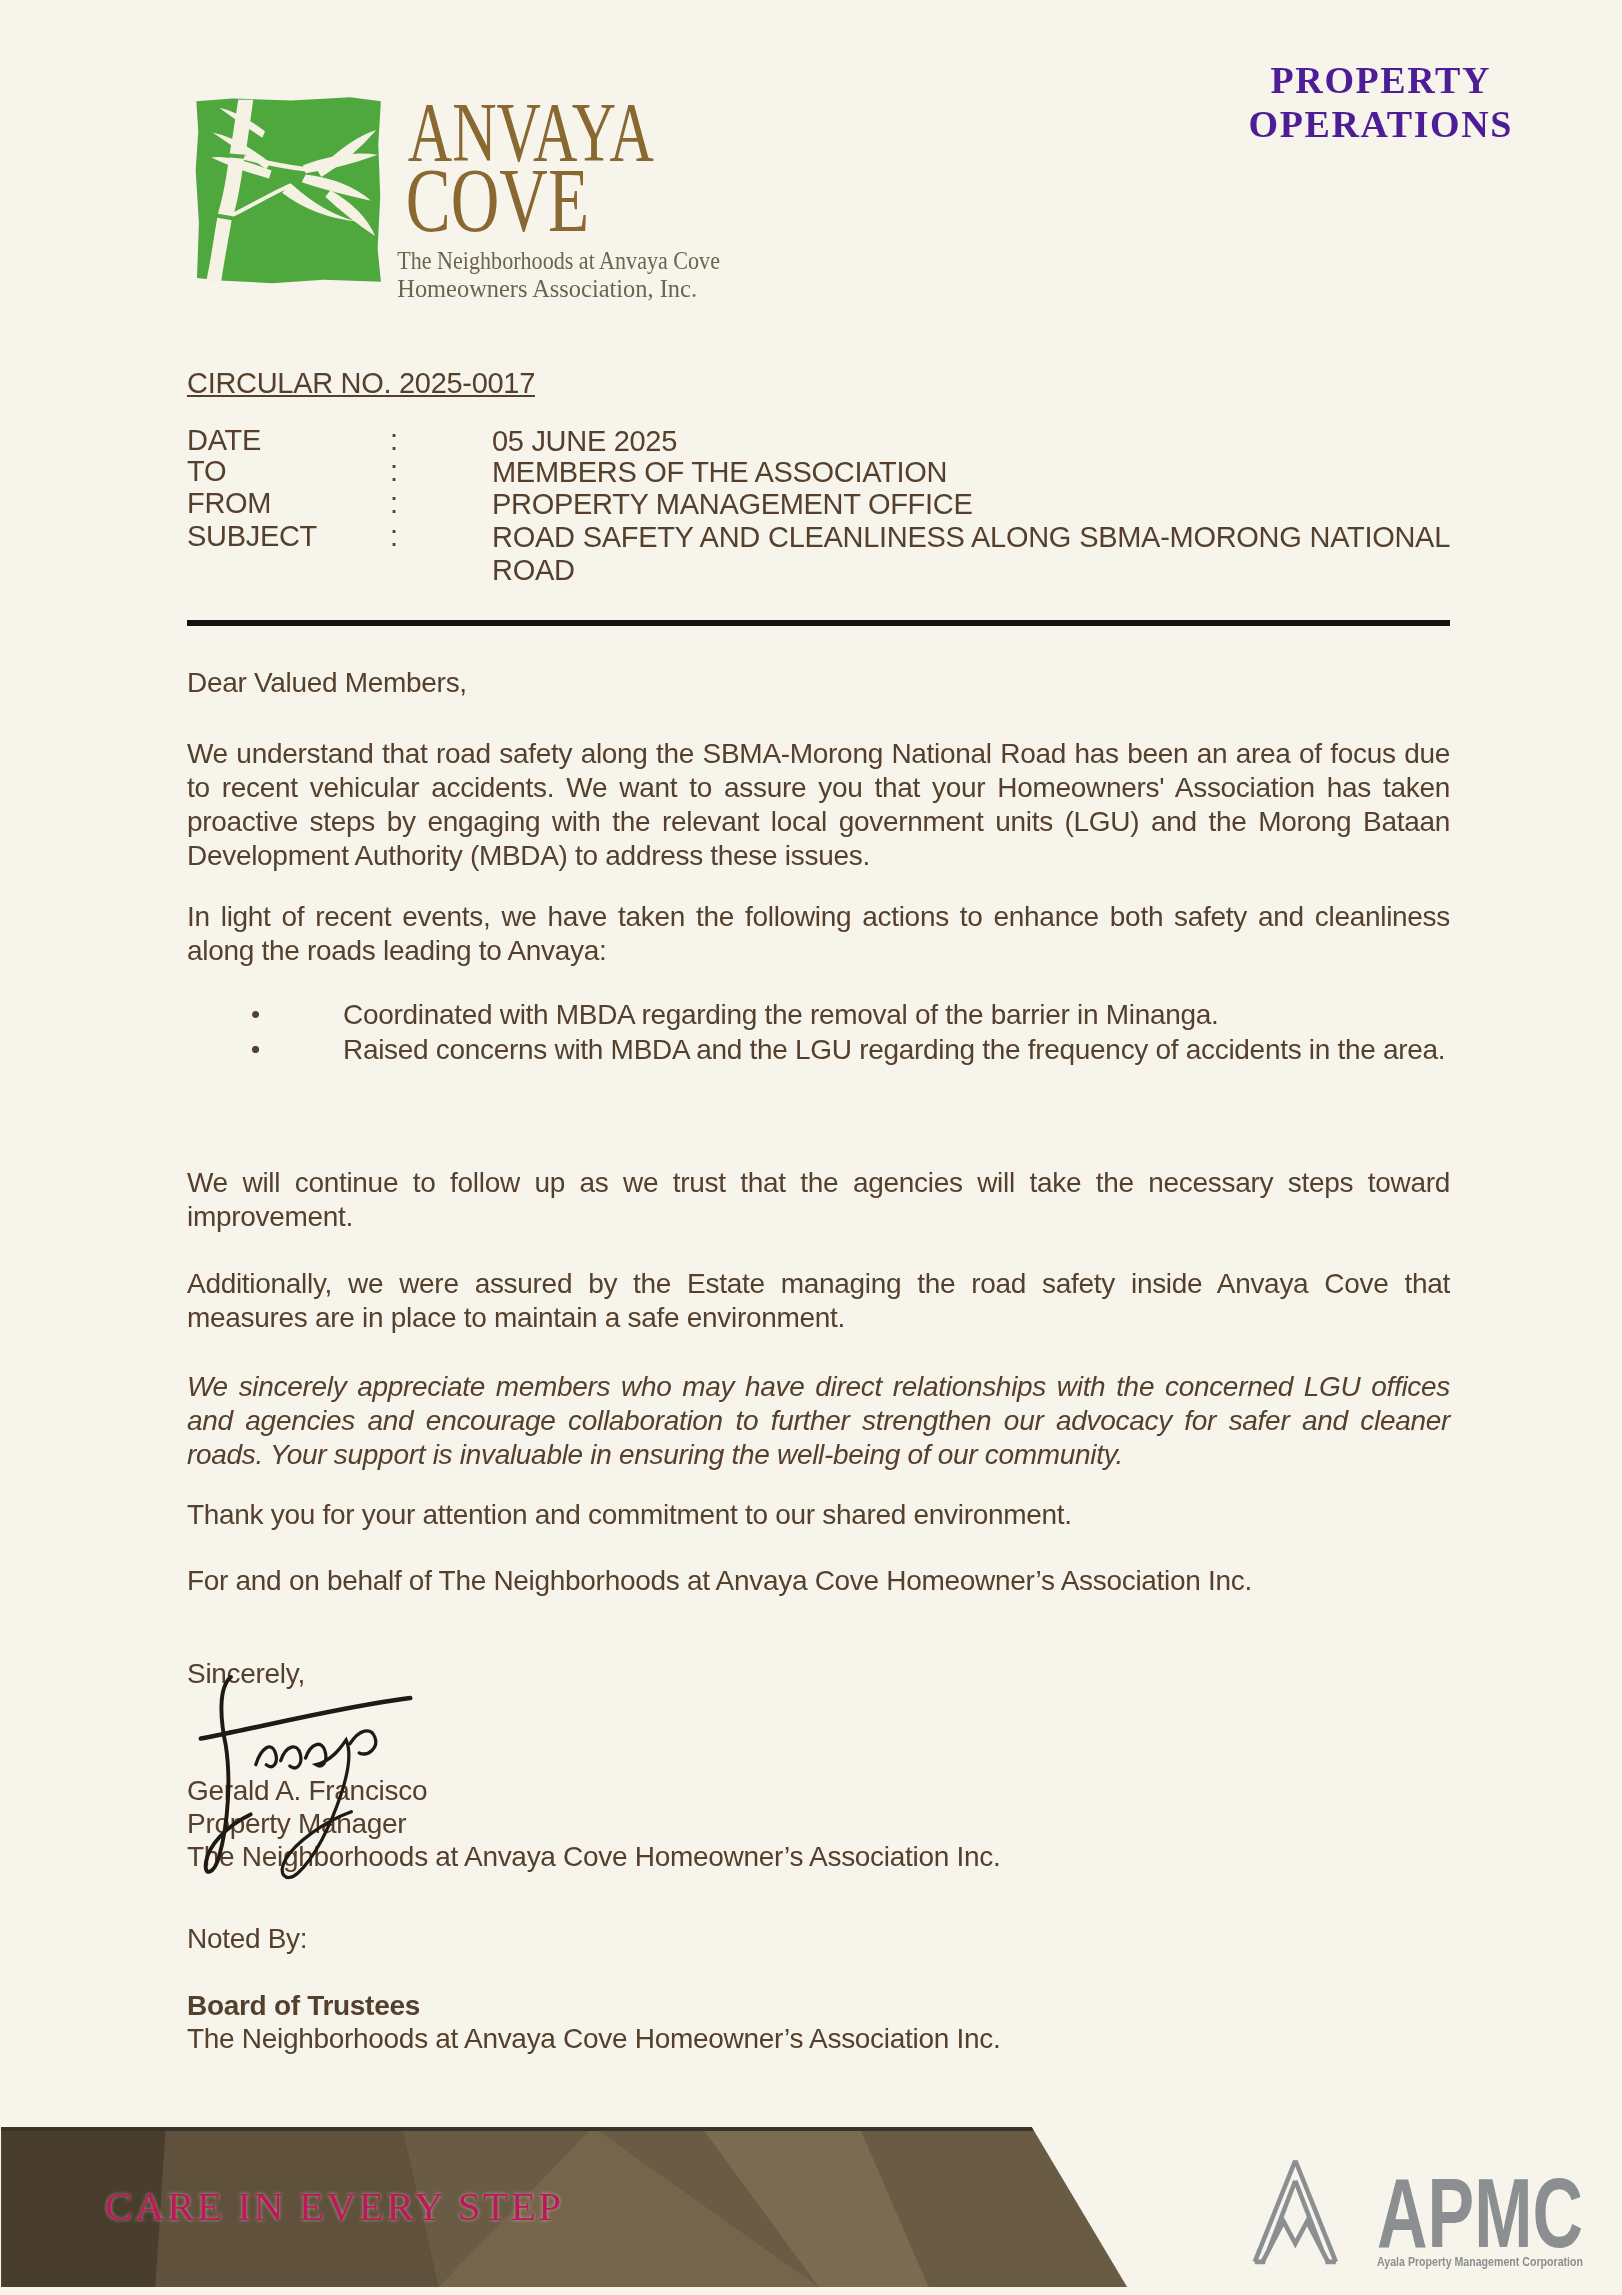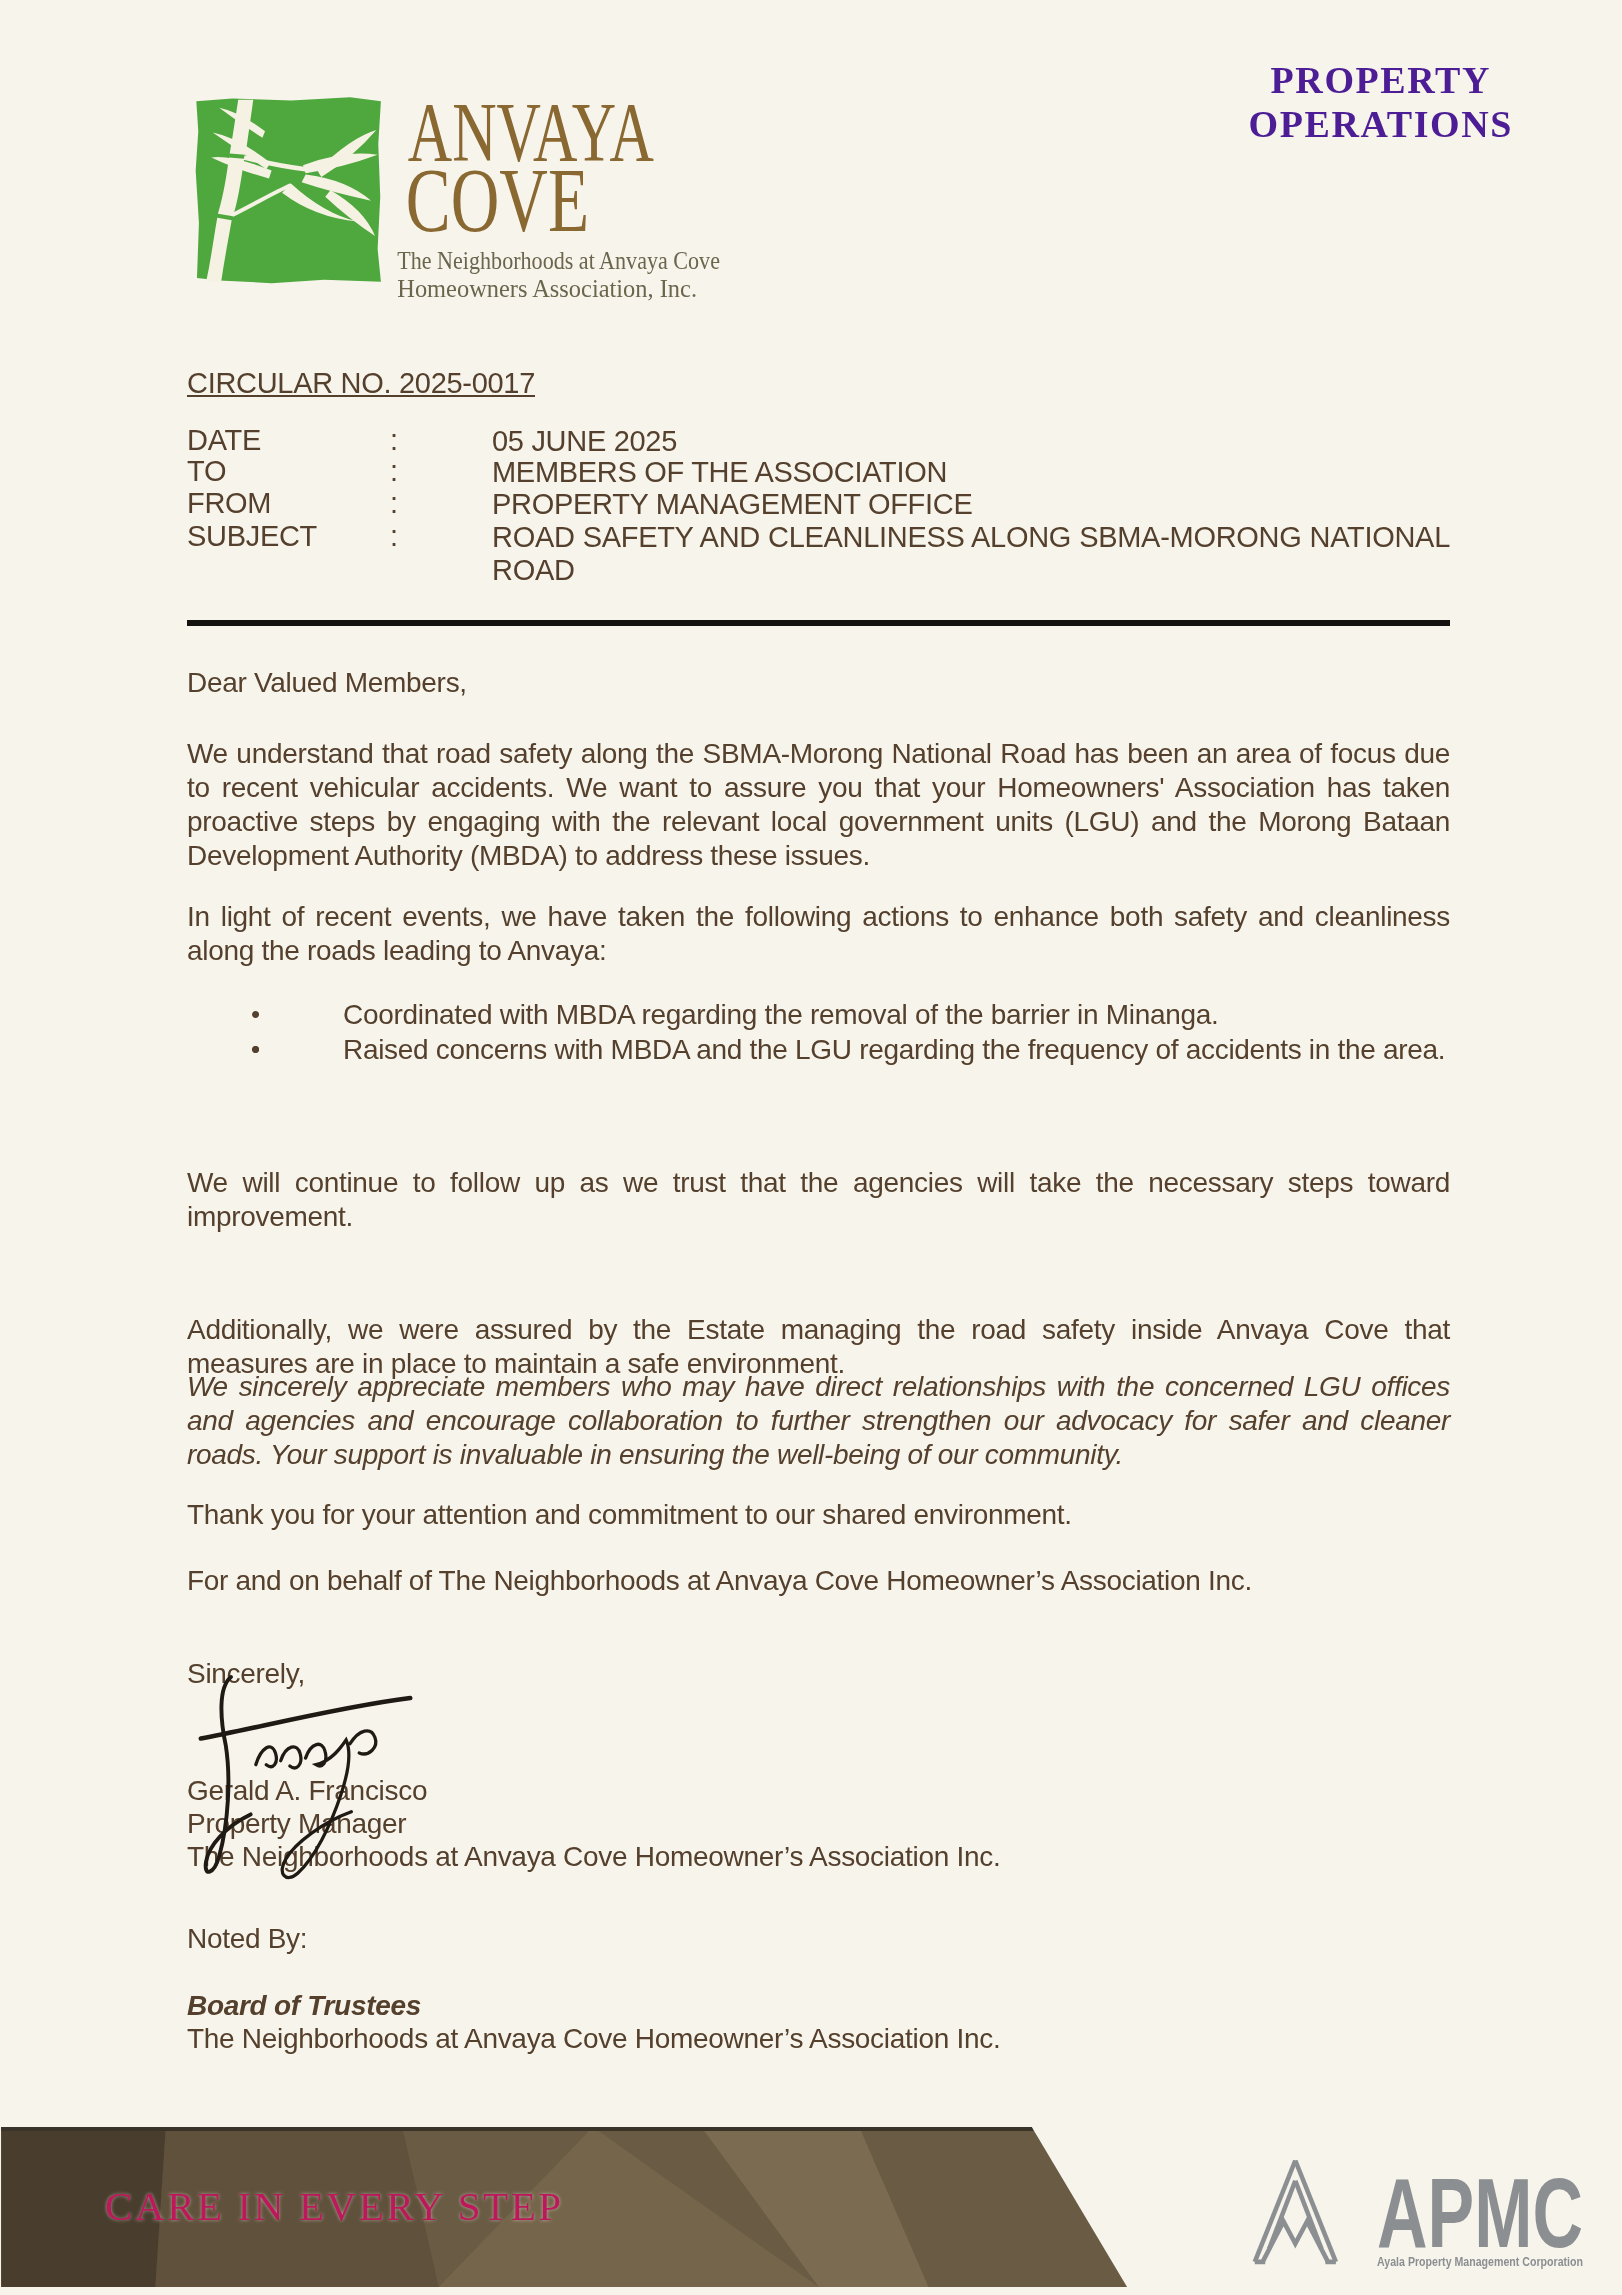--- a/index.html
+++ b/index.html
@@ -24,21 +24,21 @@
   
   .block{
     position:absolute;left:187px;width:1263px;
     font-size:28px;line-height:34px;letter-spacing:-0.3px;text-align:justify;
   }
   .left{text-align:left;}
   .bullets{position:absolute;left:187px;width:1263px;}
   .bitem{position:relative;padding-left:156px;font-size:28px;line-height:34px;letter-spacing:-0.3px;text-align:justify;margin-bottom:1.3px;}
   .bitem .dot{position:absolute;left:64px;top:-1.3px;font-size:26px;}
   .sigline{line-height:33px;font-size:28px;letter-spacing:-0.3px;}
-  .bold{font-weight:700;font-style:italic;}
+  .bold{font-weight:700;}
   
   .footer-svg{position:absolute;left:0;top:2127px;}
   .care{
     position:absolute;left:105px;top:2185px;
     font-family:"Liberation Serif",serif;font-size:41px;line-height:43px;
     letter-spacing:2.6px;color:#be185d;text-shadow:0 0 3.9px rgba(255,250,235,.55);
   }
   .sig-svg{position:absolute;left:193px;top:1665px;z-index:3;}
   .logo-svg{position:absolute;left:193px;top:92px;}
   .apmc-svg{position:absolute;left:1243px;top:2152px;}
@@ -118,21 +118,21 @@
     <div class="bitem">
       <span class="dot">•</span>
     </div>
     <div class="bitem">
       <span class="dot">•</span>
       <span>Raised concerns with MBDA and the LGU regarding the frequency of accidents in the area.</span>
     </div>
   </div>
 
   <div class="block" style="top:1166px;">We will continue to follow up as we trust that the agencies will take the necessary steps toward improvement.</div>
-  <div class="block" style="top:1267px;margin-top:46px;">Additionally, we were assured by the Estate managing the road safety inside Anvaya Cove that measures are in place to maintain a safe environment.</div>
+  <div class="block" style="top:1267px;">Additionally, we were assured by the Estate managing the road safety inside Anvaya Cove that measures are in place to maintain a safe environment.</div>
   <div class="block" style="top:1370px;font-style:italic;">We sincerely appreciate members who may have direct relationships with the concerned LGU offices and agencies and encourage collaboration to further strengthen our advocacy for safer and cleaner roads. Your support is invaluable in ensuring the well-being of our community.</div>
   <div class="block left" style="top:1498px;">Thank you for your attention and commitment to our shared environment.</div>
   <div class="block left" style="top:1564px;">For and on behalf of The Neighborhoods at Anvaya Cove Homeowner’s Association Inc.</div>
 
   <div class="block left" style="top:1657px;">Sincerely,</div>
 
   <svg class="sig-svg" width="229" height="236" viewBox="0 0 350 360">
     <g fill="none" stroke="#1f1a13" stroke-linecap="round">
       <path stroke-width="7" d="M12,112 C90,98 220,64 332,50"></path>
       <path stroke-width="6" d="M58,18 C38,34 42,84 50,122 C58,172 54,242 40,292 C32,320 16,324 20,300 C24,276 50,246 88,228"></path>

